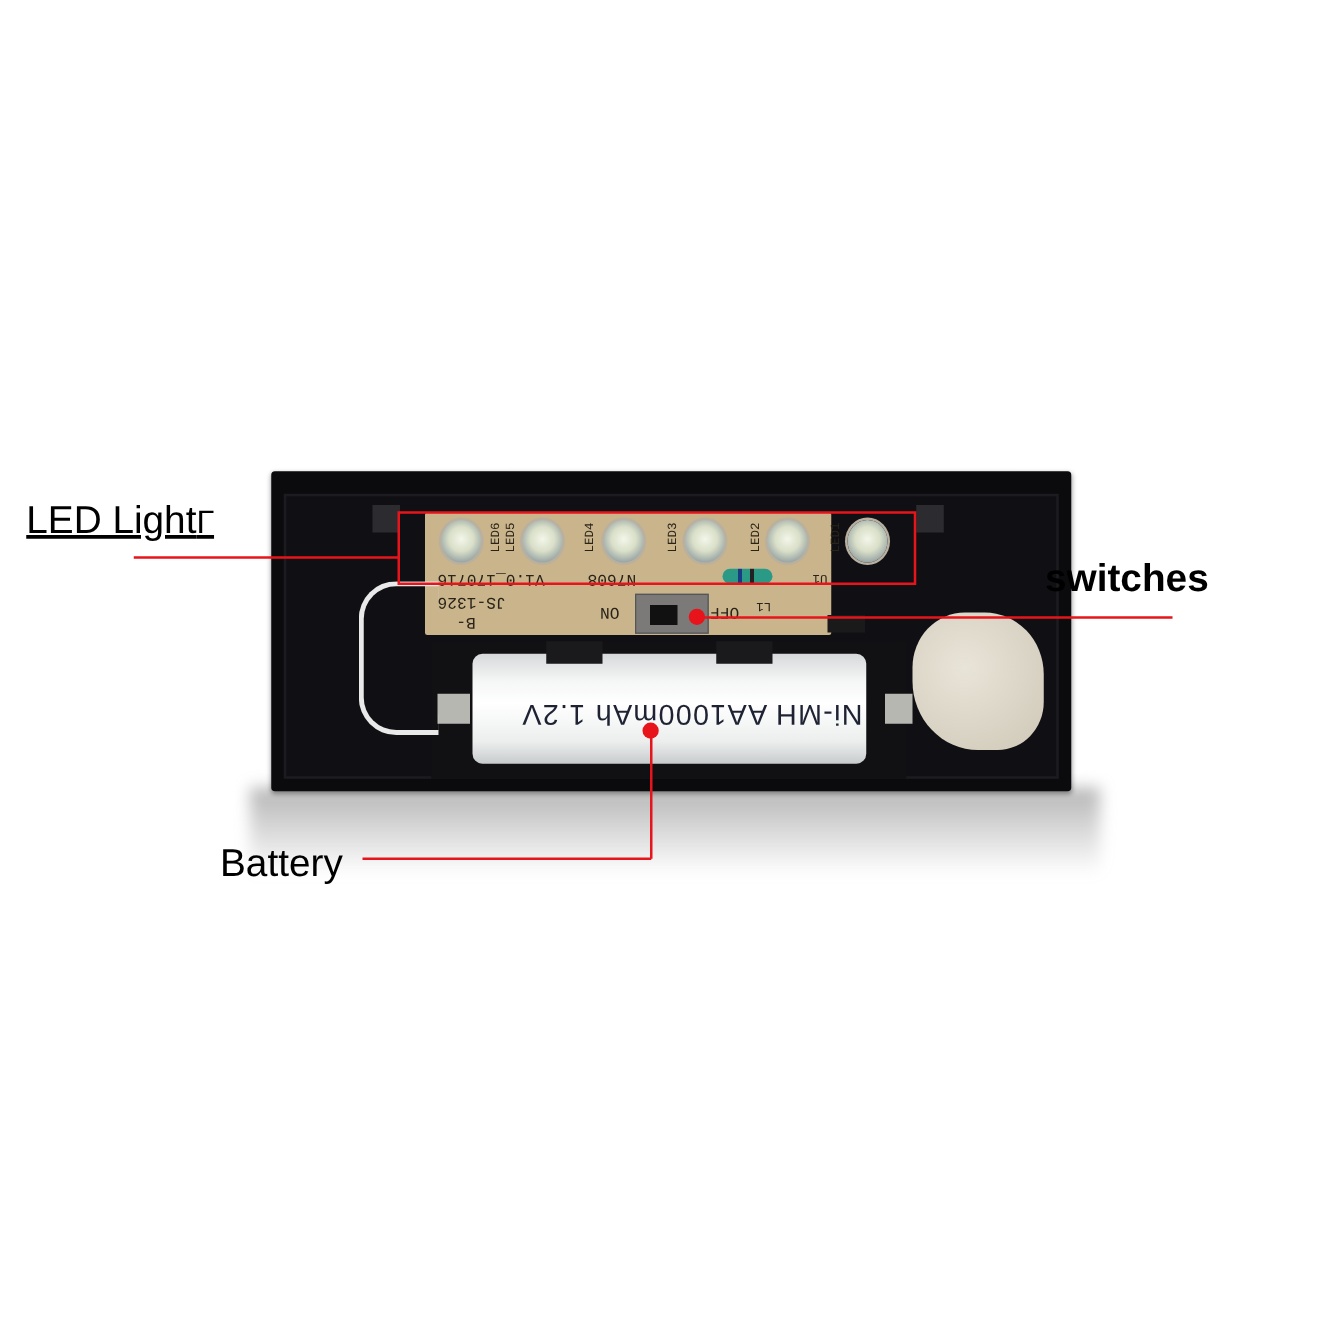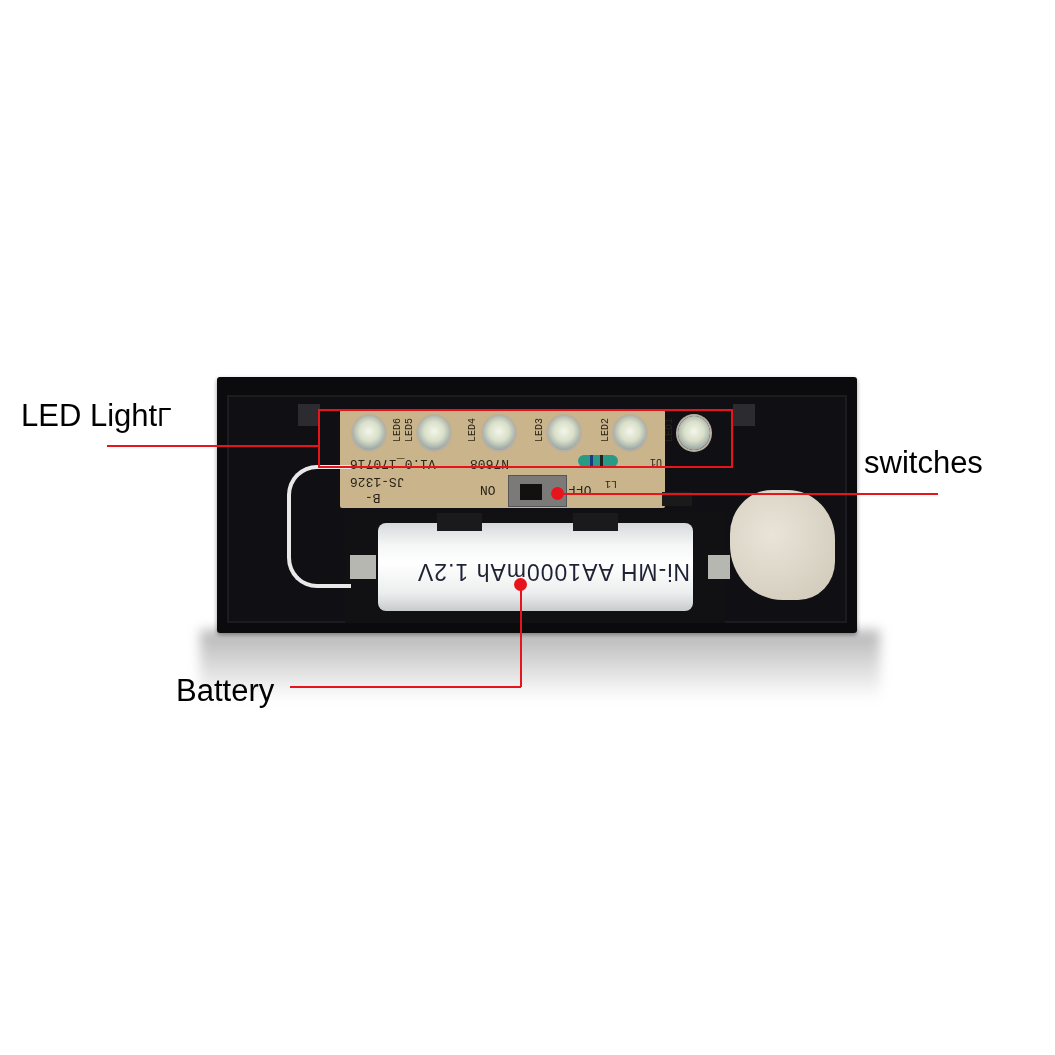--- a/index.html
+++ b/index.html
@@ -73,24 +73,24 @@
 <div class="abs terminal" style="left:708px;top:555px;width:22px;height:24px;"></div>
 <div class="abs battery"></div>
 <div class="battery-text">Ni-MH AA1000mAh 1.2V</div>
 <div class="abs clip" style="left:437px;top:513px;width:45px;height:18px;"></div>
 <div class="abs clip" style="left:573px;top:513px;width:45px;height:18px;"></div>
 
 <div class="wire" style="left:287px;top:465px;width:60px;height:115px;border-right:none;border-radius:30px 0 0 30px;"></div>
 <div class="abs putty"></div>
 <div class="abs" style="left:662px;top:492px;width:30px;height:14px;background:#1a1a1a;"></div>
 
-<div class="label" style="left:21px;top:400px;"><span>LED Light</span><span style="font-size:26px;">Г</span></div>
+<div class="label" style="left:21px;top:400px;text-decoration:underline;"><span>LED Light</span><span style="font-size:26px;">Г</span></div>
 <div class="abs" style="left:318px;top:409px;width:415px;height:59px;border:2px solid #e8141b;box-sizing:border-box;"></div>
 <div class="leader" style="left:107px;top:445px;width:212px;height:1.5px;"></div>
 
-<div class="label" style="left:864px;top:447px;">switches</div>
+<div class="label" style="left:836px;top:447px;font-weight:bold;">switches</div>
 <div class="dot" style="left:551px;top:487px;"></div>
 <div class="leader" style="left:557px;top:493px;width:381px;height:1.5px;"></div>
 
 <div class="label" style="left:176px;top:675px;">Battery</div>
 <div class="dot" style="left:514px;top:578px;"></div>
 <div class="leader" style="left:520px;top:584px;width:1.5px;height:103px;"></div>
 <div class="leader" style="left:290px;top:686px;width:231px;height:1.5px;"></div>
 
 </body></html>

